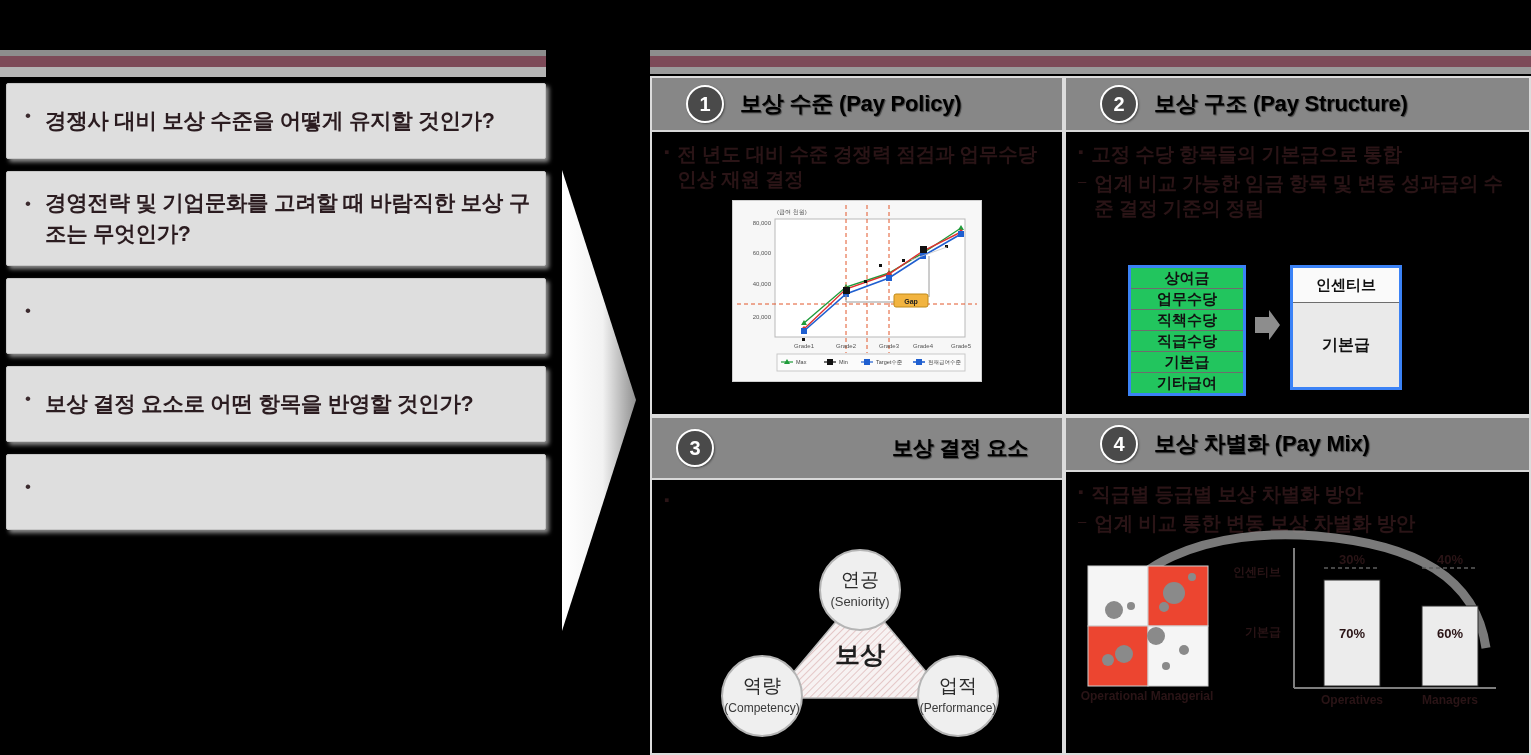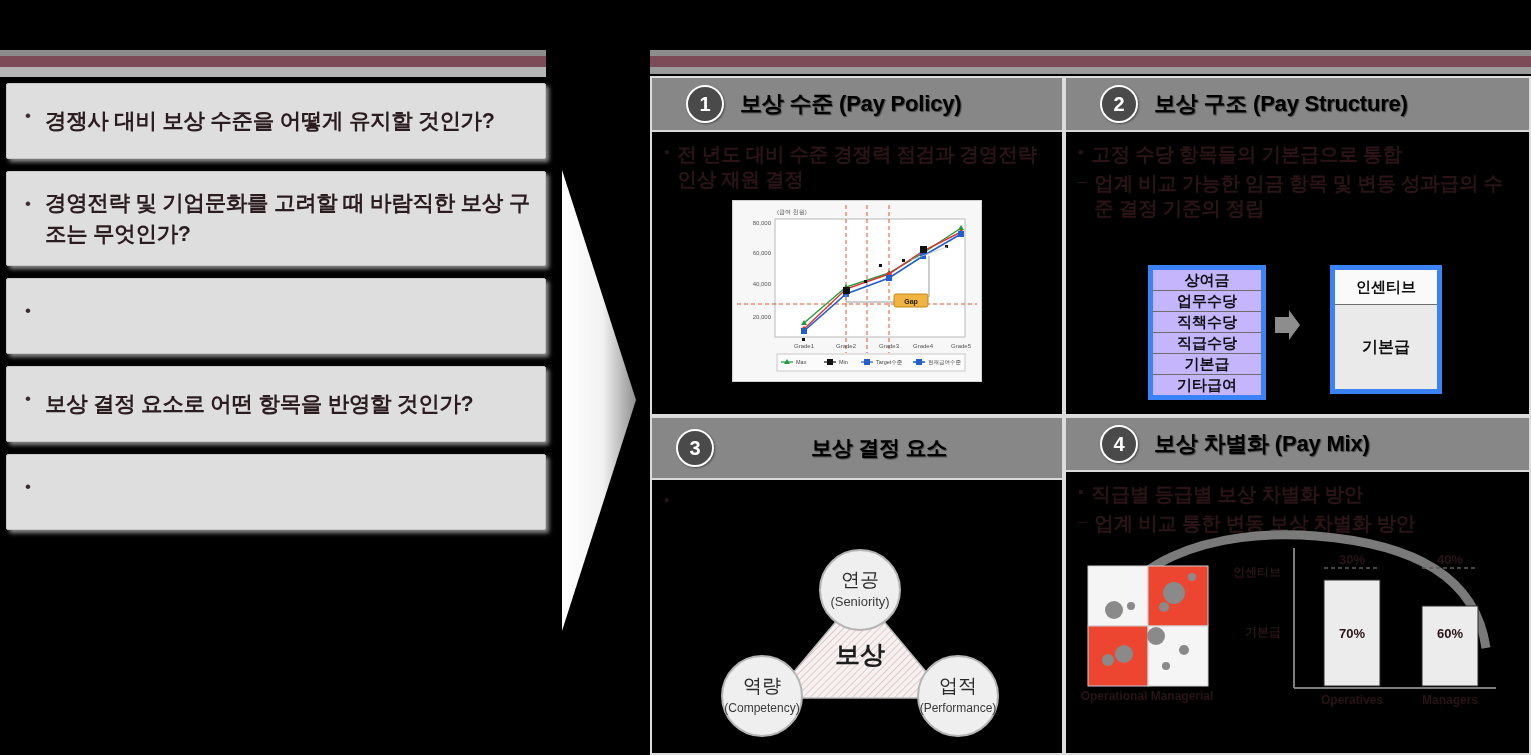--- a/index.html
+++ b/index.html
@@ -46,41 +46,41 @@
   .quad-head{position:relative;height:54px;background:#878787;
              border-bottom:2px solid #d8d8d8;
              display:flex;align-items:center;box-sizing:border-box;padding-left:34px;}
   .quad-head.tall{height:62px;padding-left:24px;}
   .num-circle{width:34px;height:34px;border-radius:50%;background:#4a4a4a;
               border:2px solid #fff;color:#fff;font-size:20px;font-weight:bold;
               display:flex;align-items:center;justify-content:center;
               flex:0 0 auto;margin-right:16px;box-shadow:1px 1px 2px rgba(0,0,0,.45);}
   .quad-title{color:#000000;font-size:22px;font-weight:bold;letter-spacing:-.2px;
               line-height:1.15;text-shadow:1px 1px 1px rgba(0,0,0,.5);}
-  .quad-title.two-line{text-align:center;flex:1;padding-right:34px;font-size:21px;}
+  .quad-title.two-line{text-align:right;flex:1;padding-right:34px;font-size:21px;}
 
   .quad-body{position:relative;height:calc(100% - 54px);background:#000;}
   .quad-body.tallhead{height:calc(100% - 62px);}
 
   
   .redact-wrap{padding:10px 10px 4px 12px;}
   .redact-line{display:flex;align-items:flex-start;margin-bottom:4px;}
   .redact-mark{color:#2a1416;font-size:15px;margin-right:8px;line-height:1.3;}
   .redact-txt{color:#2a1416;font-size:19.5px;font-weight:bold;line-height:1.28;
               letter-spacing:-.2px;}
 
   
   #chart-box{position:absolute;left:80px;top:68px;width:248px;height:180px;
              background:#f2f2f2;border:1px solid #cfcfcf;}
   #chart-svg{display:block;}
 
   
   #pay-tables{position:absolute;left:62px;top:133px;width:350px;height:130px;
               display:flex;align-items:flex-start;gap:0;}
-  .pay-table{background:#c4b5fd;border:5px solid #3b82f6;box-sizing:border-box;margin-left:20px;}
+  .pay-table{background:#22c55e;border:3px solid #3b82f6;box-sizing:border-box;}
   #tbl-before{width:118px;}
   #tbl-before .row{height:20px;border-bottom:1px solid #6d6d6d;
                    display:flex;align-items:center;justify-content:center;
                    font-size:15px;color:#111;font-weight:600;}
   #tbl-before .row:last-child{border-bottom:none;}
   #fat-arrow{width:44px;height:120px;display:flex;align-items:center;
              justify-content:center;}
   #tbl-after{width:112px;}
   #tbl-after .row-top{height:34px;border-bottom:1px solid #6d6d6d;
                       display:flex;align-items:center;justify-content:center;
@@ -157,21 +157,21 @@
 
       <div class="quad">
         <div class="quad-head">
           <div class="num-circle">1</div>
           <div class="quad-title">보상 수준 (Pay Policy)</div>
         </div>
         <div class="quad-body">
           <div class="redact-wrap">
             <div class="redact-line">
               <span class="redact-mark">▪</span>
-              <span class="redact-txt">전 년도 대비 수준 경쟁력 점검과 경영전략 인상 재원 결정</span>
+              <span class="redact-txt">전 년도 대비 수준 경쟁력 점검과 업무수당 인상 재원 결정</span>
             </div>
           </div>
 
           <div id="chart-box">
             <svg id="chart-svg" width="248" height="180" viewBox="0 0 248 180">
               <rect x="0" y="0" width="248" height="180" fill="#f7f7f7"></rect>
 
               <rect x="42" y="18" width="190" height="118" fill="#ffffff" stroke="#b9b9b9" stroke-width="1"></rect>
 
               <text x="38" y="24" text-anchor="end" font-size="6" fill="#555" font-family="'Liberation Sans',sans-serif">80,000</text>

